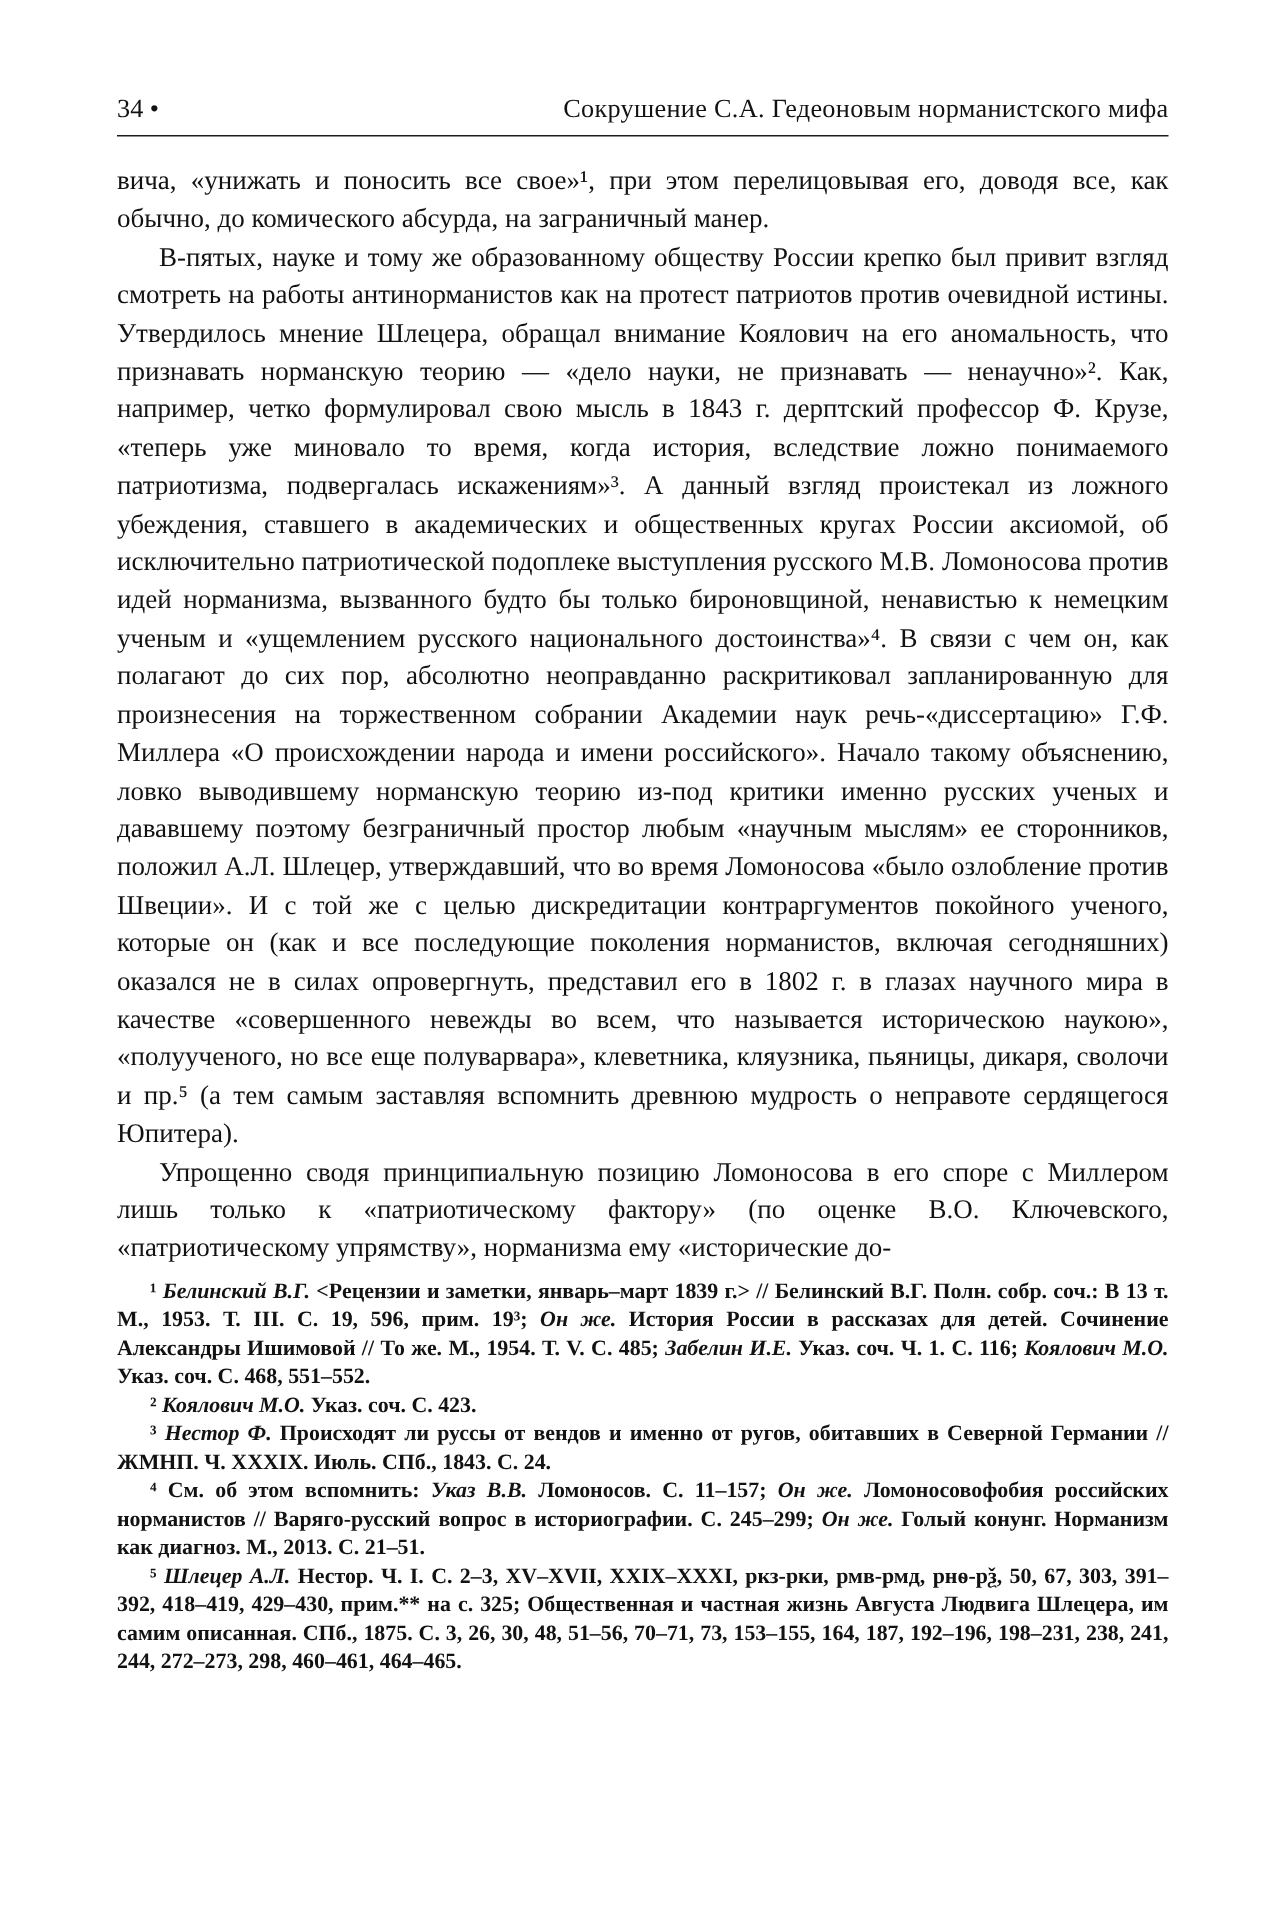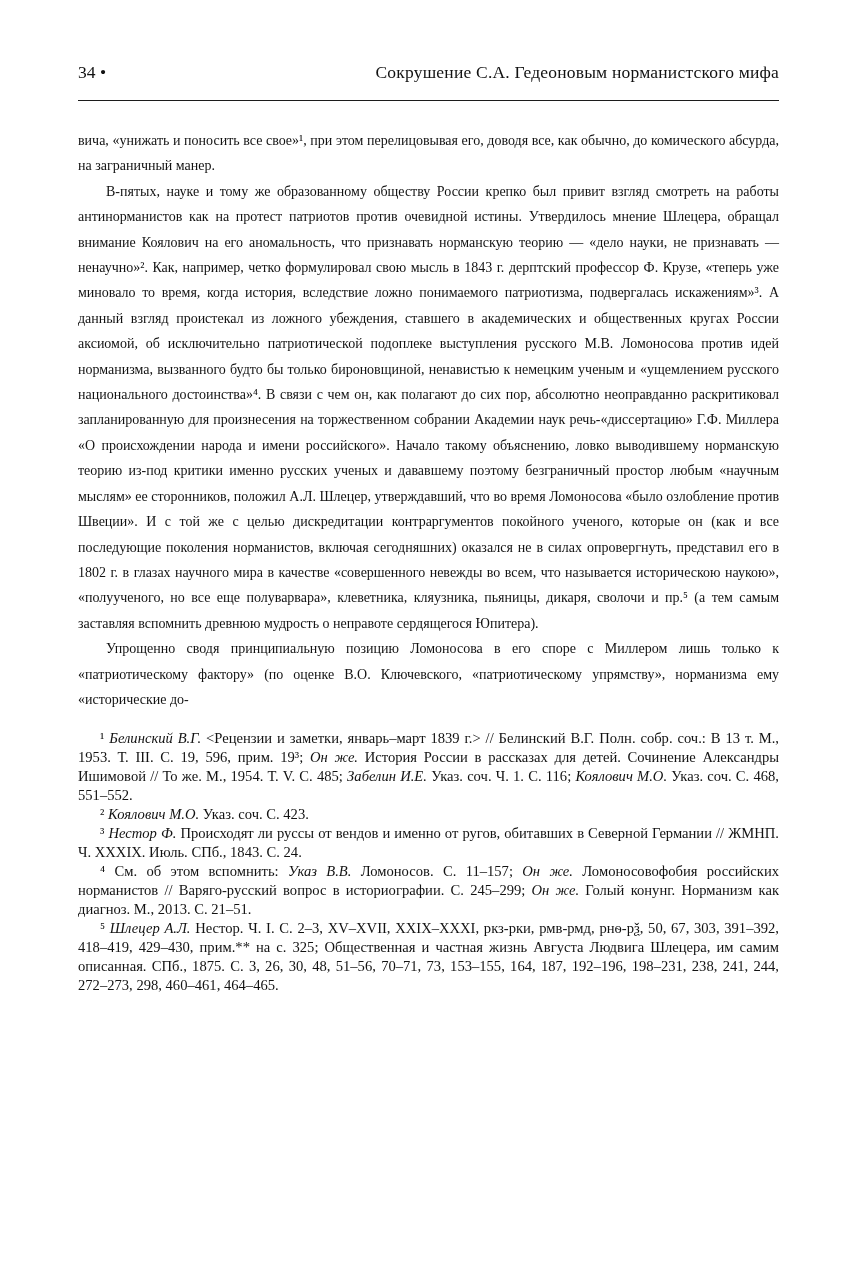--- a/index.html
+++ b/index.html
@@ -16,47 +16,48 @@
     color: #121212;
     font-family: "Liberation Serif", "DejaVu Serif", serif;
     padding: 62px 78px 40px 78px;
     overflow: hidden;
   }
   .page-header {
     display: flex;
     justify-content: space-between;
     align-items: baseline;
     font-size: 17.5px;
-    padding-bottom: 17px;
+    padding-bottom: 7px;
     border-bottom: 1.6px solid #1c1c1c;
   }
   .page-num {
     white-space: nowrap;
   }
   .running-title {
     text-align: left;
     letter-spacing: 0.2px;
   }
   .body-text {
-    margin-top: 27px;
-    font-size: 14px;
+    margin-top: 17px;
+    font-size: 18px;
     line-height: 25.4px;
     text-align: justify;
   }
   .para {
     margin: 0;
   }
   .para.indent {
     text-indent: 28px;
   }
   .footnotes {
-    margin-top: 17px;
+    margin-top: 7px;
     font-size: 14.6px;
     line-height: 19px;
     text-align: justify;
+    font-weight: bold;
   }
   .footnote {
     margin: 0;
     text-indent: 22px;
   }
   .it {
     font-style: italic;
   }
 </style>
 </head>

